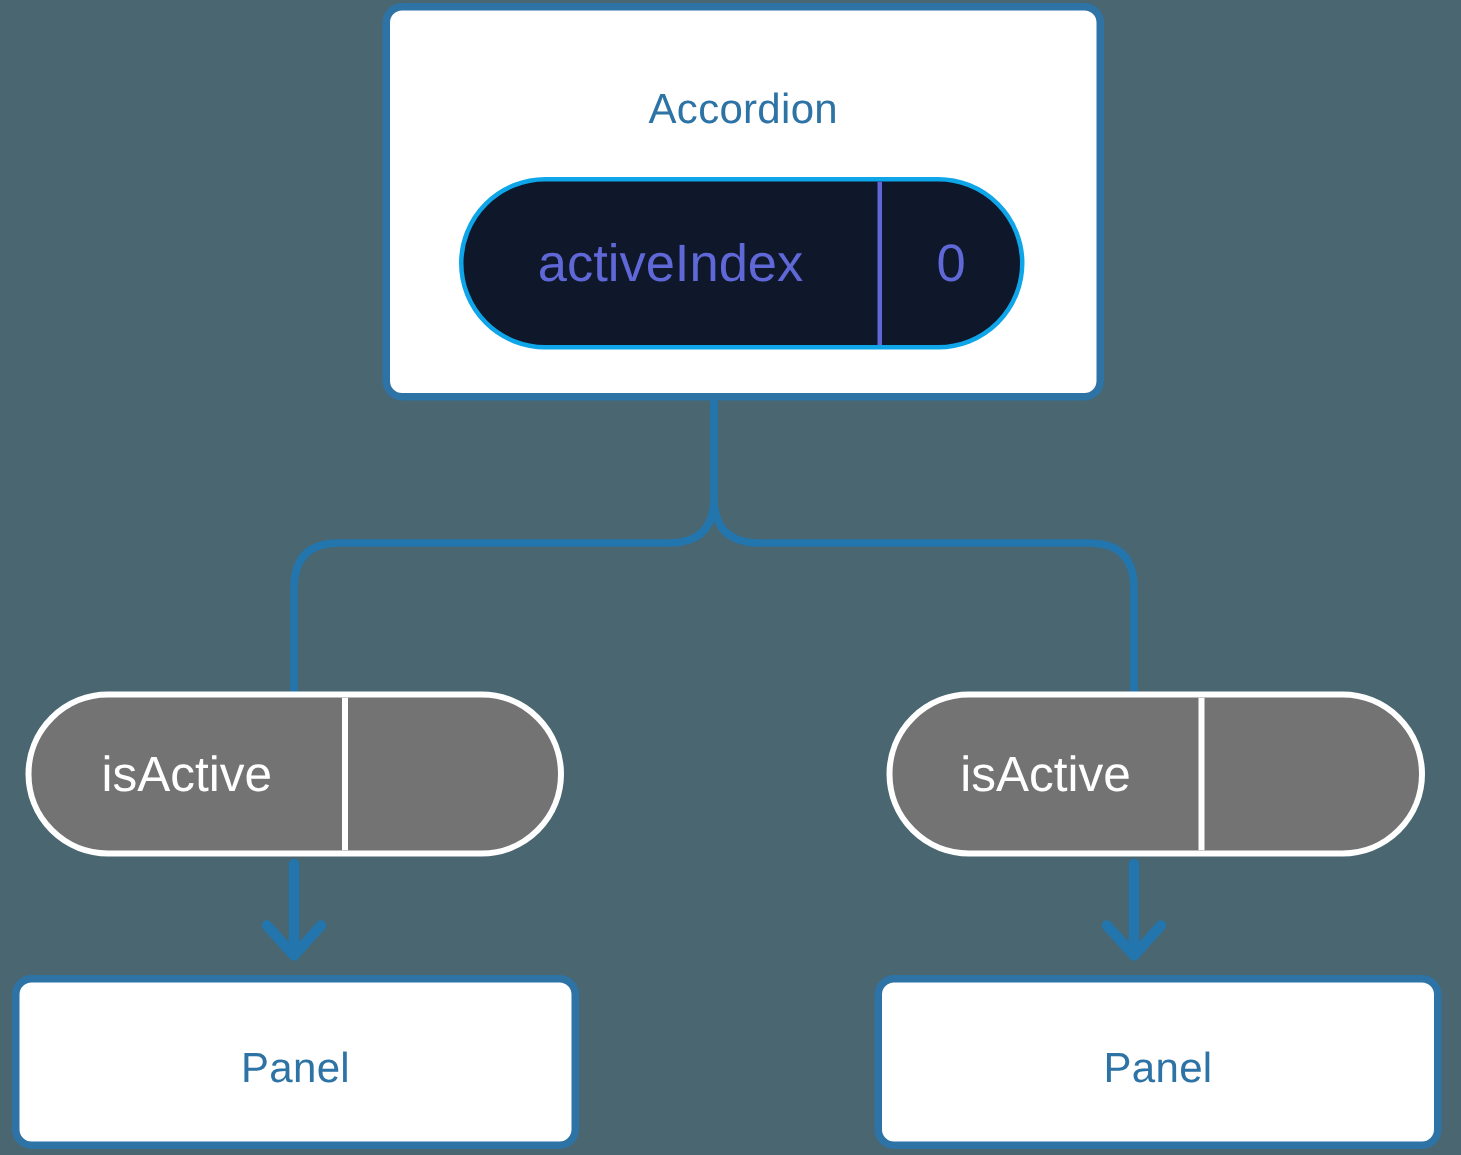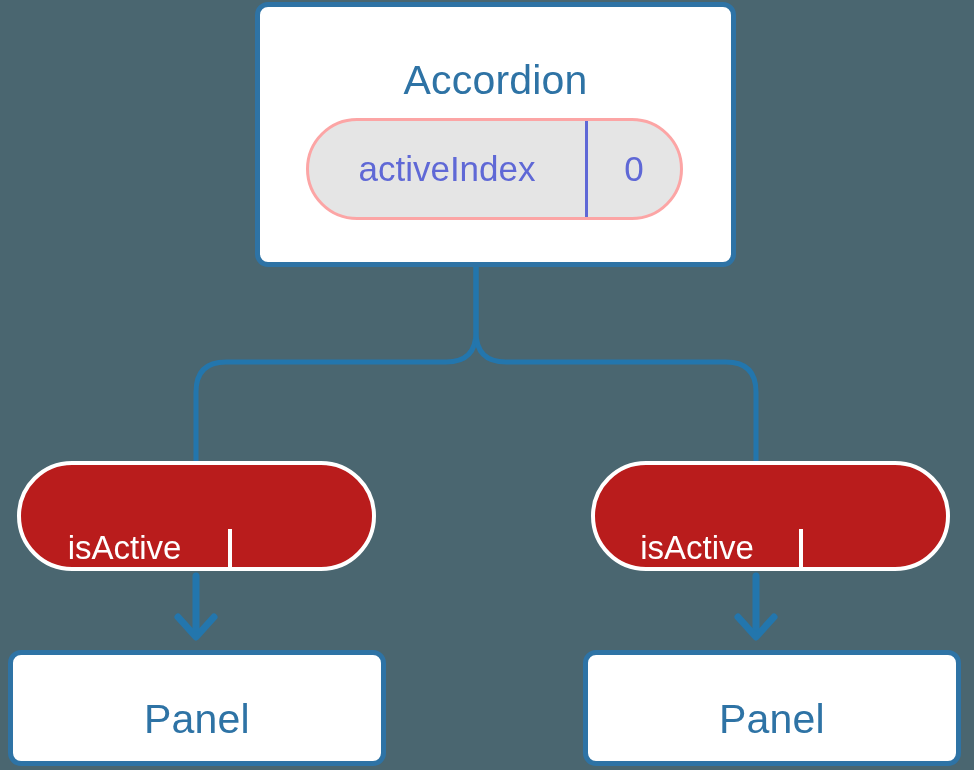--- a/index.html
+++ b/index.html
@@ -39,21 +39,21 @@
     border: 5px solid #2e73a5;
     border-radius: 13px;
     box-sizing: border-box;
   }
   .component-title {
     position: absolute;
     left: 0;
     right: 0;
     text-align: center;
     color: #2e73a5;
-    font-size: 41px;
+    font-size: 28px;
     font-weight: 400;
     letter-spacing: 0.2px;
     white-space: nowrap;
   }
 
   #accordion-box {
     left: 255px;
     top: 2px;
     width: 481px;
     height: 265px;
@@ -92,41 +92,40 @@
     justify-content: center;
     box-sizing: border-box;
     white-space: nowrap;
   }
 
   
   #state-active-index {
     left: 306px;
     top: 118px;
     width: 377px;
-    height: 102px;
-    border: 3px solid #fca5a5;
-    background: #e5e5e5;
+    height: 115px;
+    border: 3px solid #0ea5e9;
+    background: #0f172a;
   }
   #state-active-index .pill-key {
     width: 279px;
     color: #5f68d6;
     font-size: 35px;
     border-right: 3px solid #5f68d6;
   }
   #state-active-index .pill-value {
     flex: 1;
     color: #5f68d6;
     font-size: 35px;
   }
 
   
   .state-pill.filled {
-    background: #b91c1c;
+    background: #737373;
     border: 4px solid #ffffff;
-    align-items: flex-end;
   }
   .state-pill.filled .pill-key {
     color: #ffffff;
     font-size: 33px;
     border-right: 4px solid #ffffff;
   }
   .state-pill.filled .pill-value {
     color: #ffffff;
     font-size: 33px;
     flex: 1;

